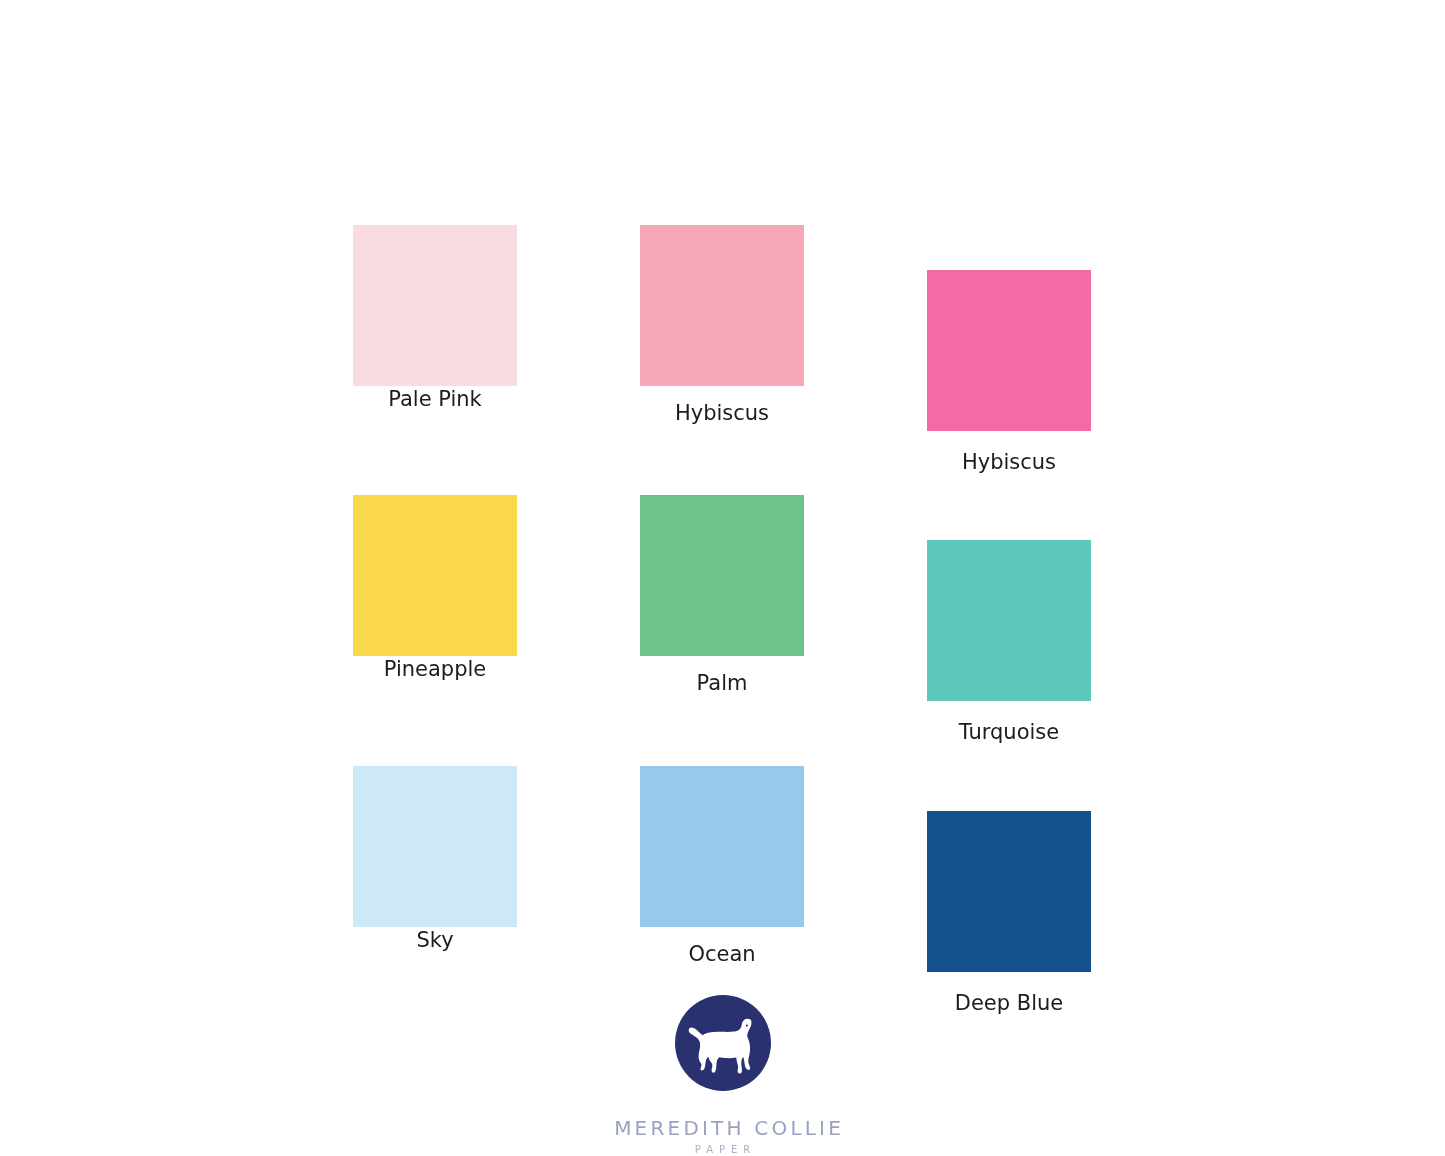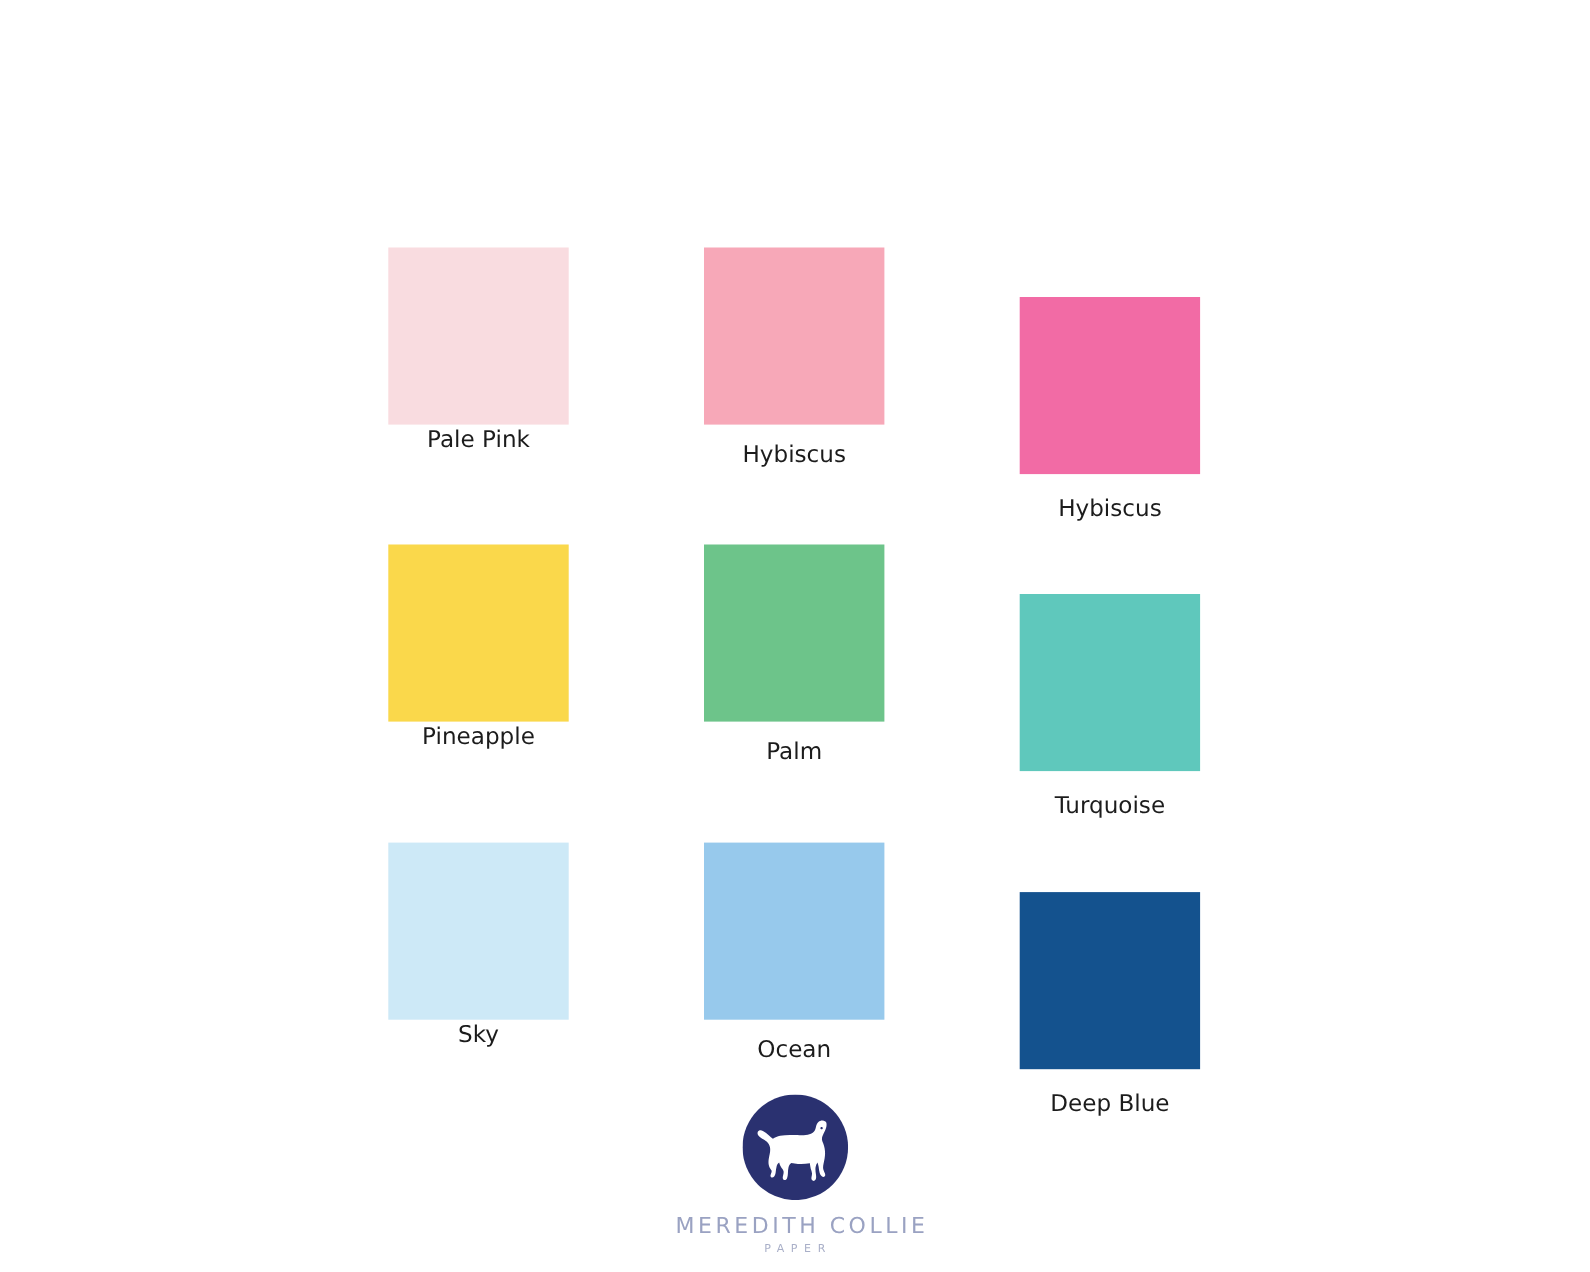--- a/index.html
+++ b/index.html
@@ -112,21 +112,21 @@
     width: 1445px;
     text-align: center;
   }
   .logo-mark {
     width: 96px;
     height: 96px;
     display: inline-block;
     vertical-align: top;
   }
   .logo-wordmark {
-    margin-top: 11px;
+    margin-top: 25px;
     font-family: "DejaVu Sans", sans-serif;
     font-size: 20px;
     font-weight: 400;
     letter-spacing: 3.2px;
     text-indent: 3.2px;
     color: #9aa2c2;
     line-height: 24px;
     white-space: nowrap;
     padding-left: 10px;
   }

